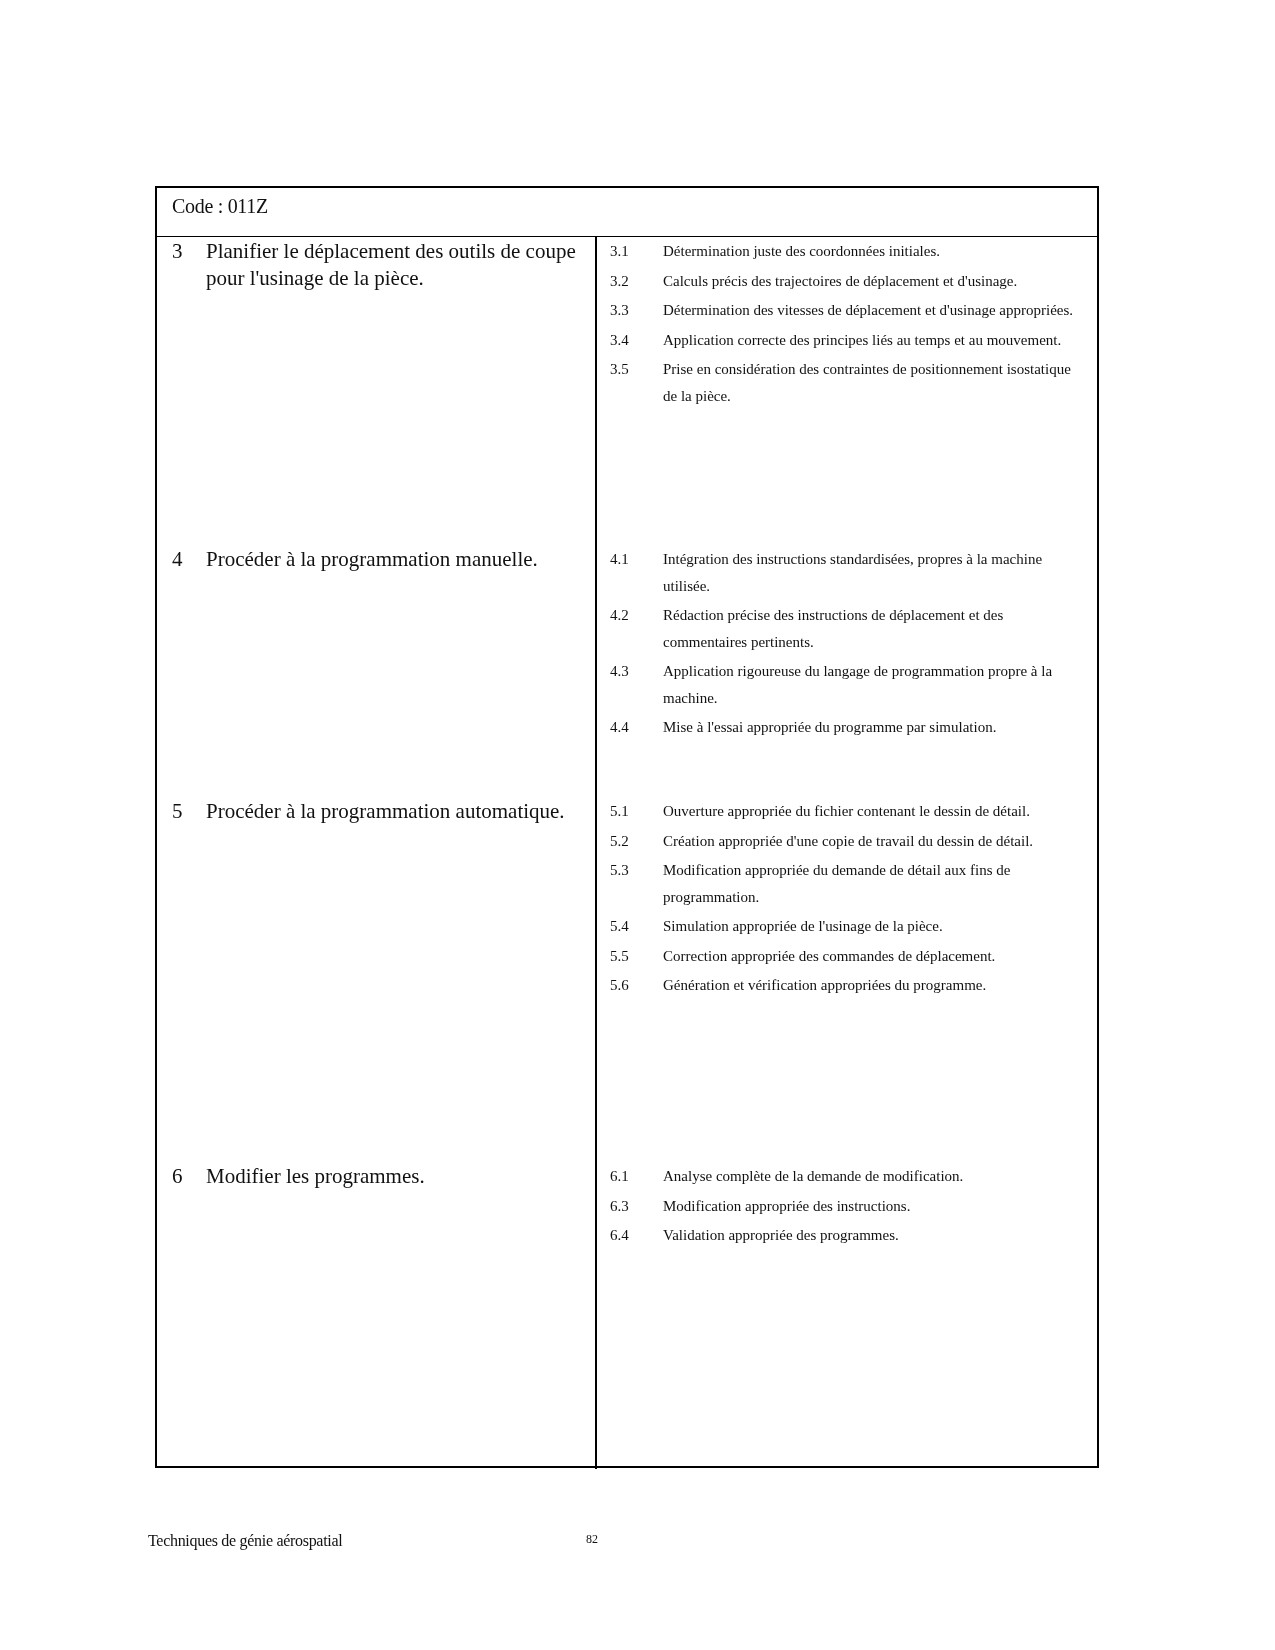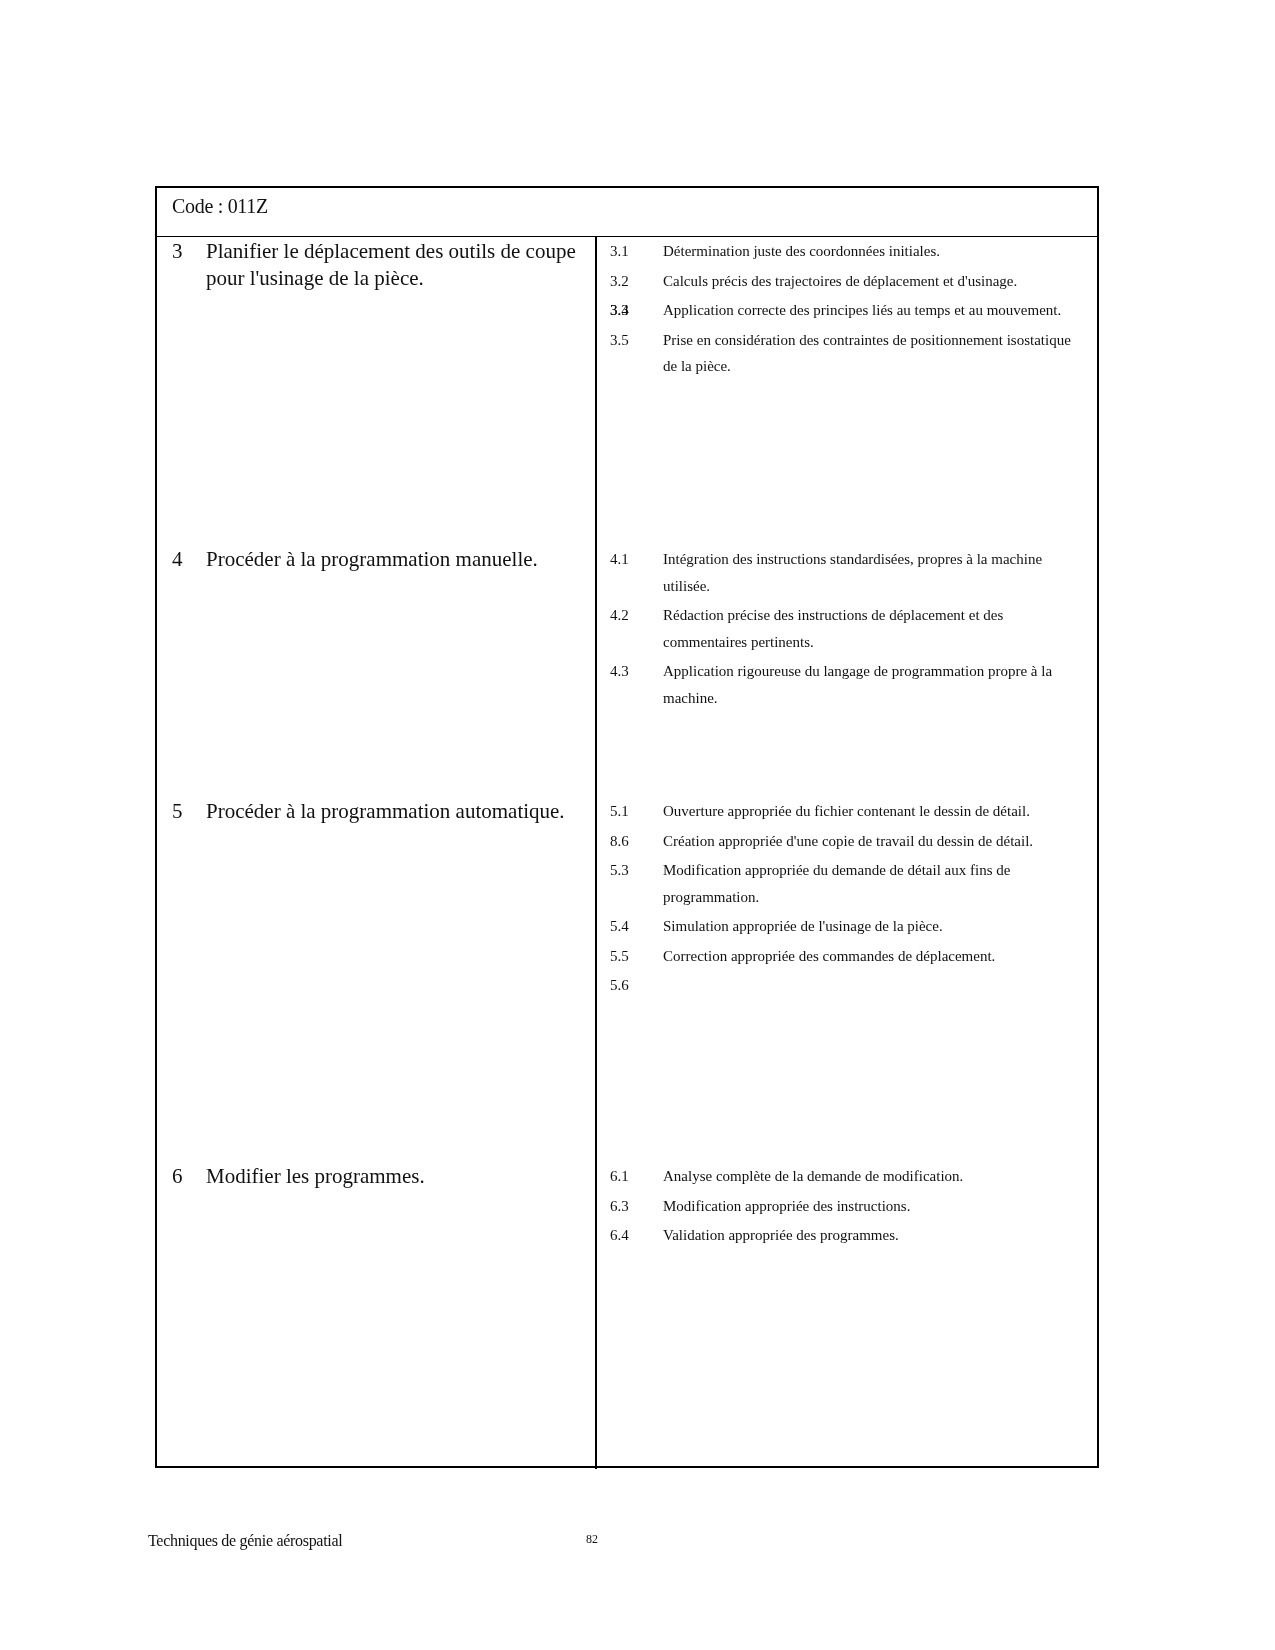--- a/index.html
+++ b/index.html
@@ -50,20 +50,21 @@
           <div class="crit">
               <span class="cnum">3.1</span>
               <span class="ctxt">Détermination juste des coordonnées initiales.</span>
             </div>
           <div class="crit">
               <span class="cnum">3.2</span>
               <span class="ctxt">Calculs précis des trajectoires de déplacement et d'usinage.</span>
             </div>
           <div class="crit">
               <span class="cnum">3.3</span>
+              <span class="ctxt">Détermination des vitesses de déplacement et d'usinage appropriées.</span>
             </div>
           <div class="crit">
               <span class="cnum">3.4</span>
               <span class="ctxt">Application correcte des principes liés au temps et au mouvement.</span>
             </div>
           <div class="crit">
               <span class="cnum">3.5</span>
               <span class="ctxt">Prise en considération des contraintes de positionnement isostatique de la pièce.</span>
             </div>
         </div>
@@ -80,51 +81,56 @@
               <span class="ctxt">Intégration des instructions standardisées, propres à la machine utilisée.</span>
             </div>
           <div class="crit">
               <span class="cnum">4.2</span>
               <span class="ctxt">Rédaction précise des instructions de déplacement et des commentaires pertinents.</span>
             </div>
           <div class="crit">
               <span class="cnum">4.3</span>
               <span class="ctxt">Application rigoureuse du langage de programmation propre à la machine.</span>
             </div>
+          <div class="crit">
+              <span class="cnum">4.4</span>
+              <span class="ctxt">Mise à l'essai appropriée du programme par simulation.</span>
+            </div>
         </div>
       </div>
 
       <div class="row" style="top: 560px;">
         <div class="left-cell" style="top: 0px;">
           <span class="num">5</span>
           <span class="txt">Procéder à la programmation automatique.</span>
         </div>
         <div class="right-cell" style="top: 0px;">
           <div class="crit">
               <span class="cnum">5.1</span>
               <span class="ctxt">Ouverture appropriée du fichier contenant le dessin de détail.</span>
             </div>
           <div class="crit">
-              <span class="cnum">8.6</span>
+              <span class="cnum">5.2</span>
               <span class="ctxt">Création appropriée d'une copie de travail du dessin de détail.</span>
             </div>
           <div class="crit">
               <span class="cnum">5.3</span>
               <span class="ctxt">Modification appropriée du demande de détail aux fins de programmation.</span>
             </div>
           <div class="crit">
               <span class="cnum">5.4</span>
               <span class="ctxt">Simulation appropriée de l'usinage de la pièce.</span>
             </div>
           <div class="crit">
               <span class="cnum">5.5</span>
               <span class="ctxt">Correction appropriée des commandes de déplacement.</span>
             </div>
           <div class="crit">
               <span class="cnum">5.6</span>
+              <span class="ctxt">Génération et vérification appropriées du programme.</span>
             </div>
         </div>
       </div>
 
       <div class="row" style="top: 925px;">
         <div class="left-cell" style="top: 0px;">
           <span class="num">6</span>
           <span class="txt">Modifier les programmes.</span>
         </div>
         <div class="right-cell" style="top: 0px;">

